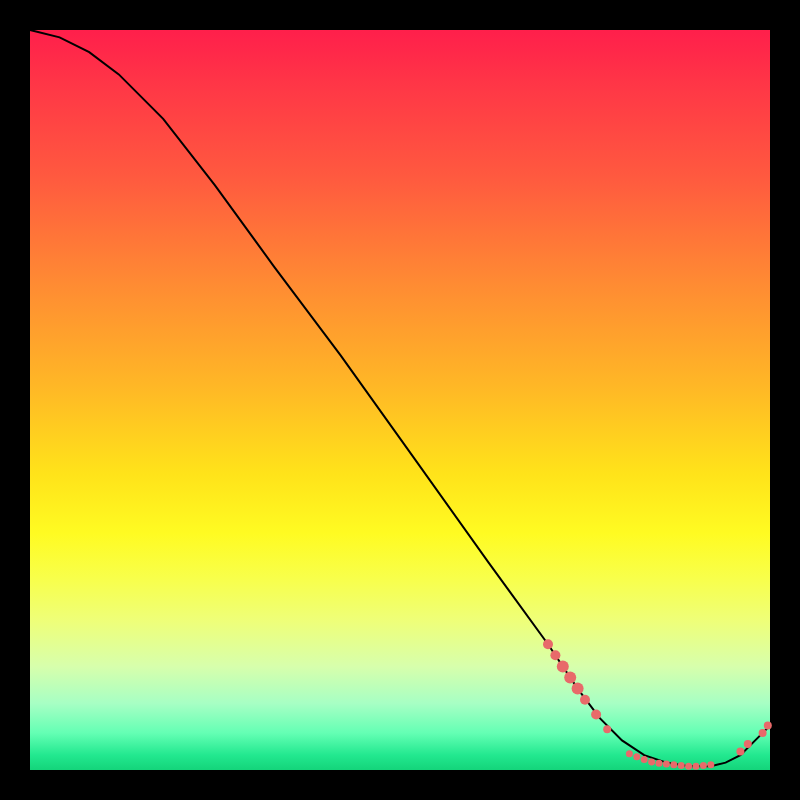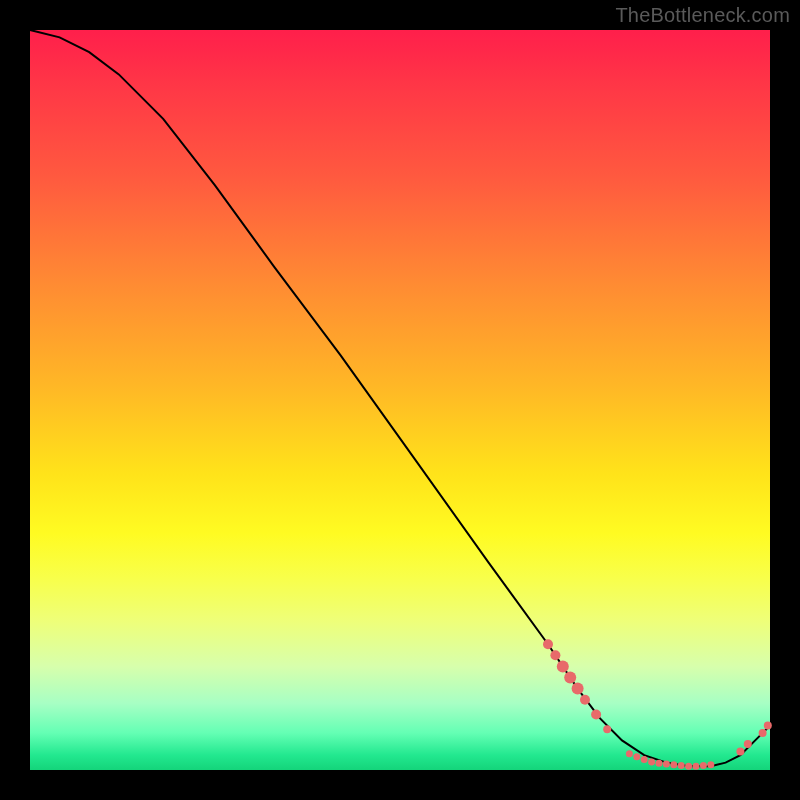--- a/index.html
+++ b/index.html
@@ -60,21 +60,20 @@
     inset: 0;
     width: 100%;
     height: 100%;
     overflow: visible;
   }
 </style>
 </head>
 <body>
 
 <div class="stage">
-  <div class="watermark">TheBottleneck.com</div>
 
   <div class="plot">
     <div class="gradient"></div>
     <svg class="curve" viewBox="0 0 740 740" preserveAspectRatio="none">
       <path id="curve-path" fill="none" stroke-width="2" stroke="#000000" d="M0.0 0.0 L29.6 7.4 L59.2 22.2 L88.8 44.4 L133.2 88.8 L185.0 155.4 L244.2 236.8 L310.8 325.6 L384.8 429.2 L458.8 532.8 L518.0 614.2 L547.6 658.6 L569.8 688.2 L592.0 710.4 L614.2 725.2 L636.4 732.6 L658.6 736.3 L680.8 736.3 L695.6 732.6 L710.4 725.2 L725.2 710.4 L740.0 695.6"></path>
       <g id="markers">
           <circle cx="518.0" cy="614.2" r="5" fill="#e86a6a"></circle>
           <circle cx="525.4" cy="625.3" r="5" fill="#e86a6a"></circle>
           <circle cx="532.8" cy="636.4" r="6" fill="#e86a6a"></circle>
           <circle cx="540.2" cy="647.5" r="6" fill="#e86a6a"></circle>

